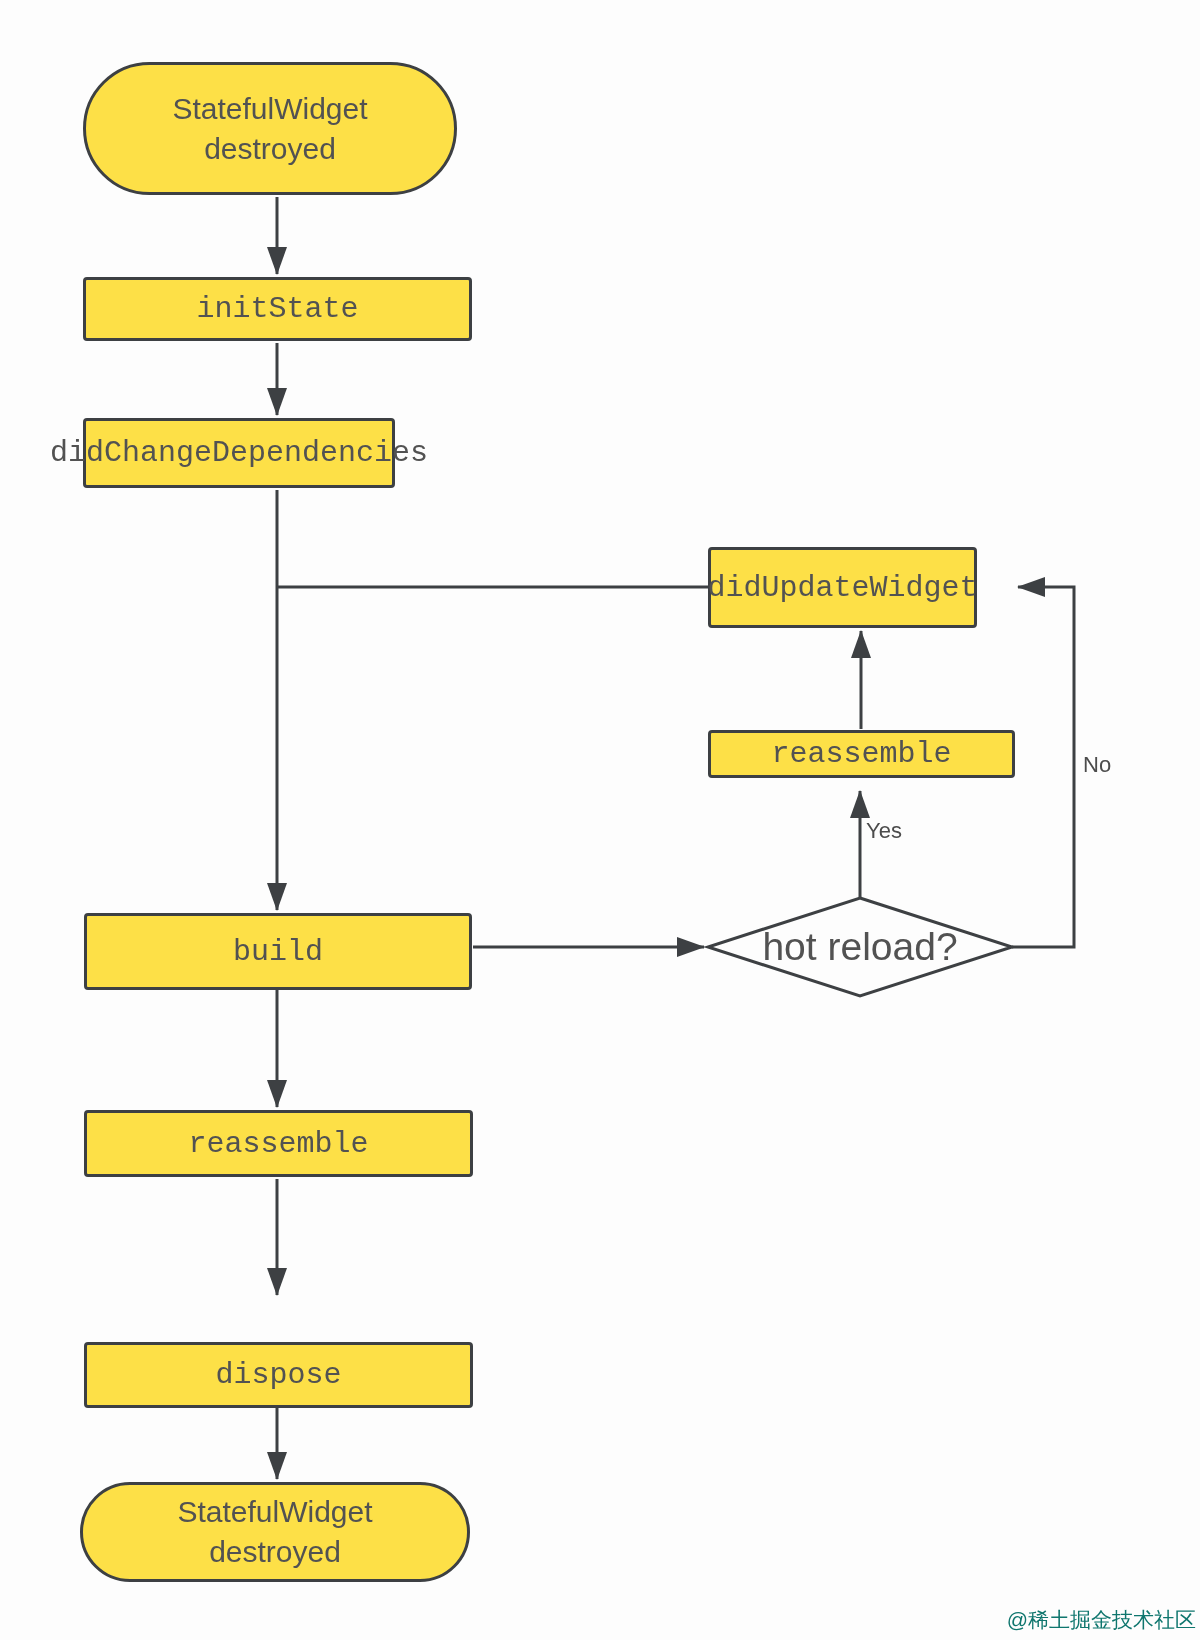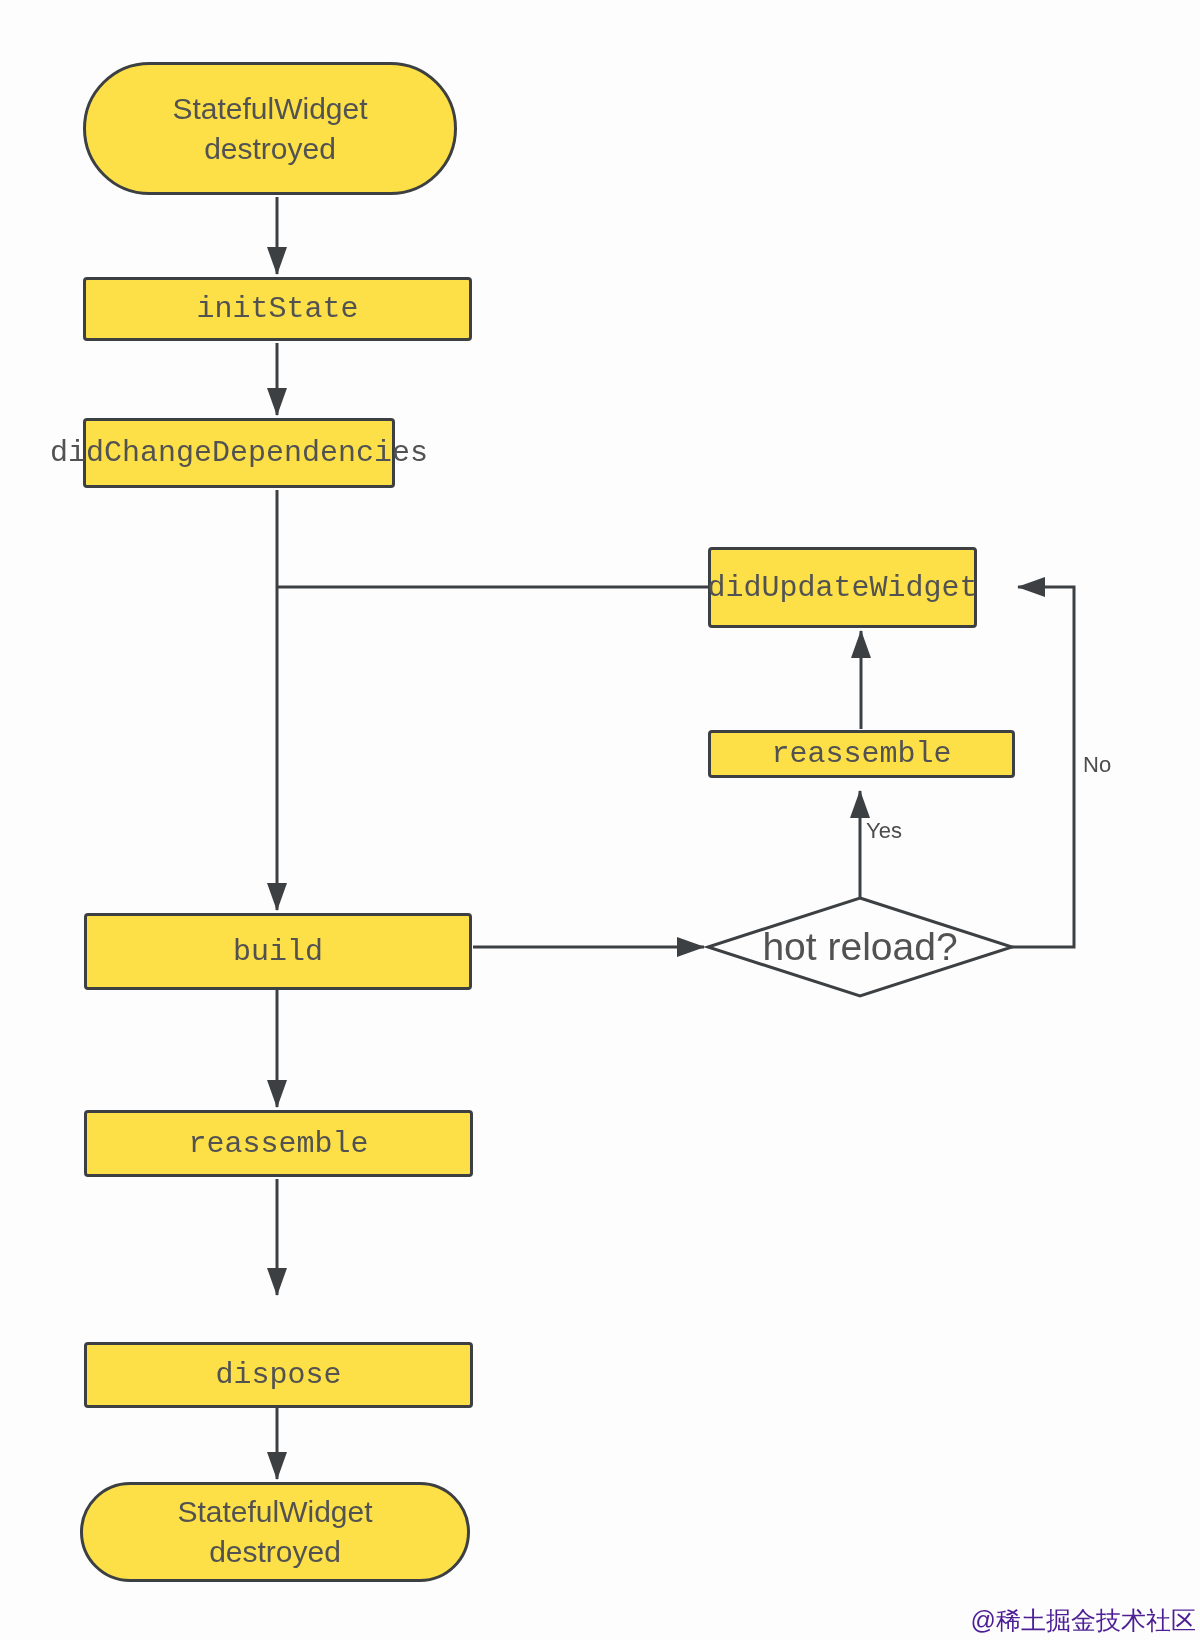--- a/index.html
+++ b/index.html
@@ -70,22 +70,22 @@
     font-size: 22px;
     line-height: 30px;
   }
   #lbl-yes { left: 866px;  top: 816px; }
   #lbl-no  { left: 1083px; top: 750px; }
 
   .watermark {
     position: absolute;
     right: 4px;
     top: 1606px;
-    color: #4c1d95;
-    font-size: 25px;
+    color: #0f766e;
+    font-size: 21px;
     line-height: 28px;
     text-align: right;
   }
 </style>
 </head>
 <body>
 
 <div class="canvas">
 
   <svg class="edges" viewBox="0 0 1200 1640" xmlns="http://www.w3.org/2000/svg">

